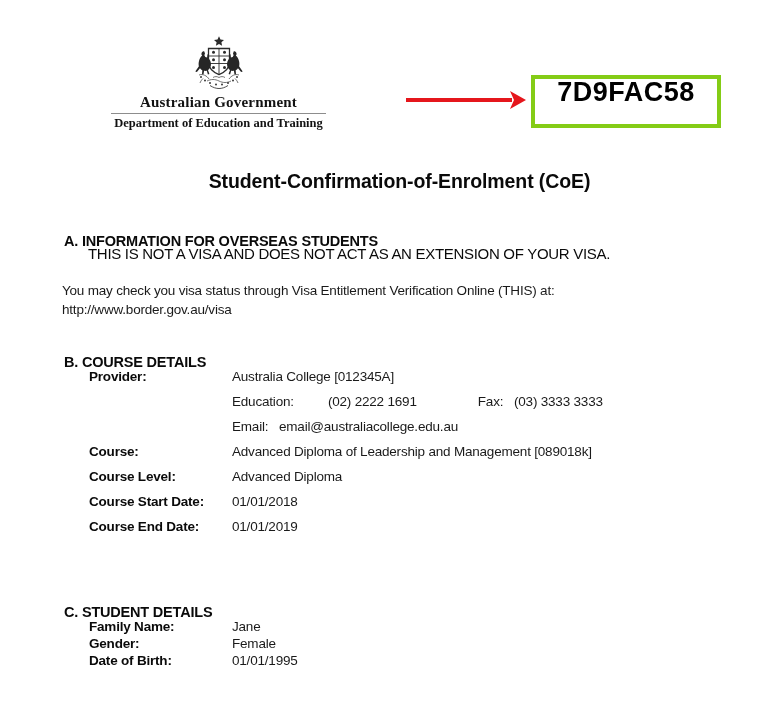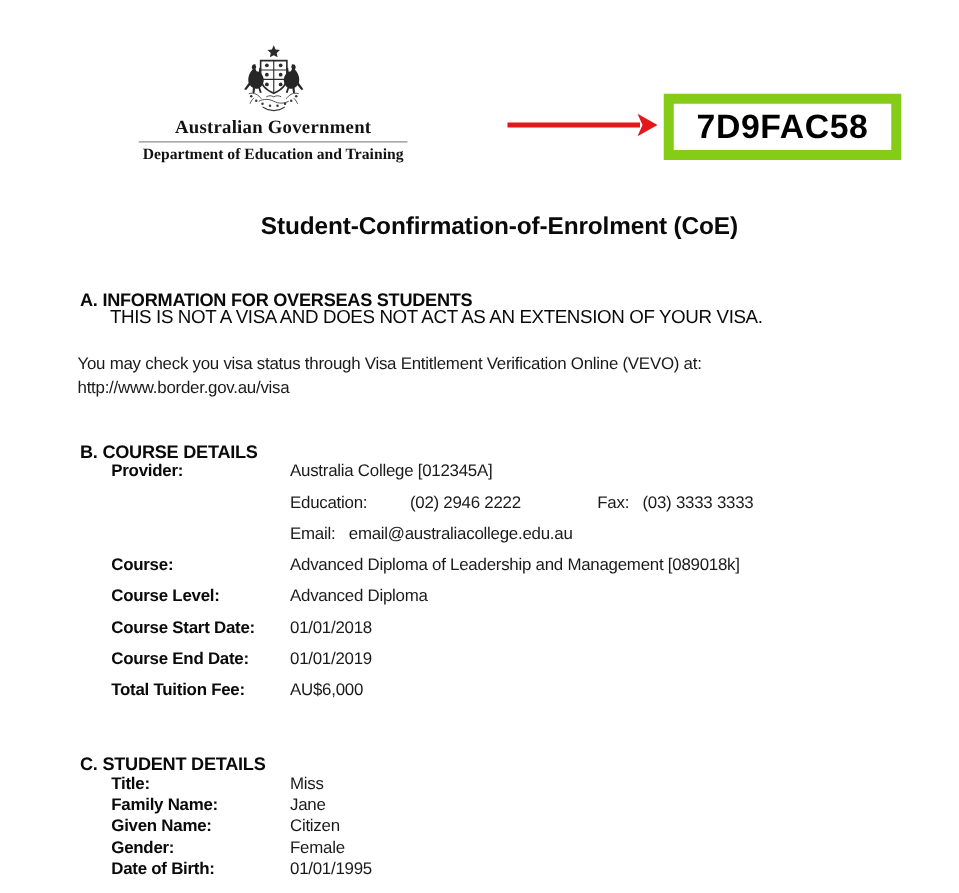--- a/index.html
+++ b/index.html
@@ -70,25 +70,25 @@
     top: 86px;
     width: 124px;
     height: 28px;
   }
   .code-box {
     position: absolute;
     left: 515px;
     top: 75px;
     width: 190px;
     height: 53px;
-    border: 8px solid #84cc16;
+    border: 4px solid #84cc16;
     background: #ffffff;
     box-sizing: border-box;
     display: flex;
-    align-items: center;
+    align-items: flex-start;
     justify-content: center;
   }
   .code-text {
     font-family: "Liberation Sans", sans-serif;
     font-weight: bold;
     font-size: 27px;
     letter-spacing: 0.5px;
     color: #000000;
     line-height: 1;
   }
@@ -255,37 +255,37 @@
   </div>
 </div>
 
 <div class="doc-title">Student-Confirmation-of-Enrolment  (CoE)</div>
 
 <div class="section-heading" id="sec-a-heading">A. INFORMATION FOR OVERSEAS STUDENTS</div>
 
 <div class="notice">THIS IS NOT A VISA AND DOES NOT ACT AS AN EXTENSION OF YOUR VISA.</div>
 
 <div class="vevo">
-  <div>You may check you visa status through Visa Entitlement Verification Online (VEVO) at:</div>
+  <div>You may check you visa status through Visa Entitlement Verification Online (THIS) at:</div>
   <div>http://www.border.gov.au/visa</div>
 </div>
 
 <div class="section-heading" id="sec-b-heading">B. COURSE DETAILS</div>
 
 <div class="fields" id="course-fields">
 
   <div class="frow">
     <span class="flabel">Provider:</span>
     <span class="fvalue">Australia College [012345A]</span>
   </div>
 
   <div class="subline">
     <span>Education:</span>
     <span class="sub-gap-1"></span>
-    <span>(02) 2946 2222</span>
+    <span>(02) 2222 1691</span>
     <span class="sub-gap-2"></span>
     <span>Fax:</span>
     <span>&nbsp;</span>
     <span>(03) 3333 3333</span>
   </div>
 
   <div class="subline">
     <span>Email:</span>
     <span>&nbsp;</span>
     <span>email@australiacollege.edu.au</span>
@@ -304,44 +304,32 @@
   <div class="frow">
     <span class="flabel">Course Start Date:</span>
     <span class="fvalue">01/01/2018</span>
   </div>
 
   <div class="frow">
     <span class="flabel">Course End Date:</span>
     <span class="fvalue">01/01/2019</span>
   </div>
 
-  <div class="frow">
-    <span class="flabel">Total Tuition Fee:</span>
-    <span class="fvalue">AU$6,000</span>
-  </div>
 </div>
 
 <div class="section-heading" id="sec-c-heading">C. STUDENT DETAILS</div>
 
 <div class="fields" id="student-fields">
 
-  <div class="frow">
-    <span class="flabel">Title:</span>
-    <span class="fvalue">Miss</span>
-  </div>
 
   <div class="frow">
     <span class="flabel">Family Name:</span>
     <span class="fvalue">Jane</span>
   </div>
 
-  <div class="frow">
-    <span class="flabel">Given Name:</span>
-    <span class="fvalue">Citizen</span>
-  </div>
 
   <div class="frow">
     <span class="flabel">Gender:</span>
     <span class="fvalue">Female</span>
   </div>
 
   <div class="frow">
     <span class="flabel">Date of Birth:</span>
     <span class="fvalue">01/01/1995</span>
   </div>

